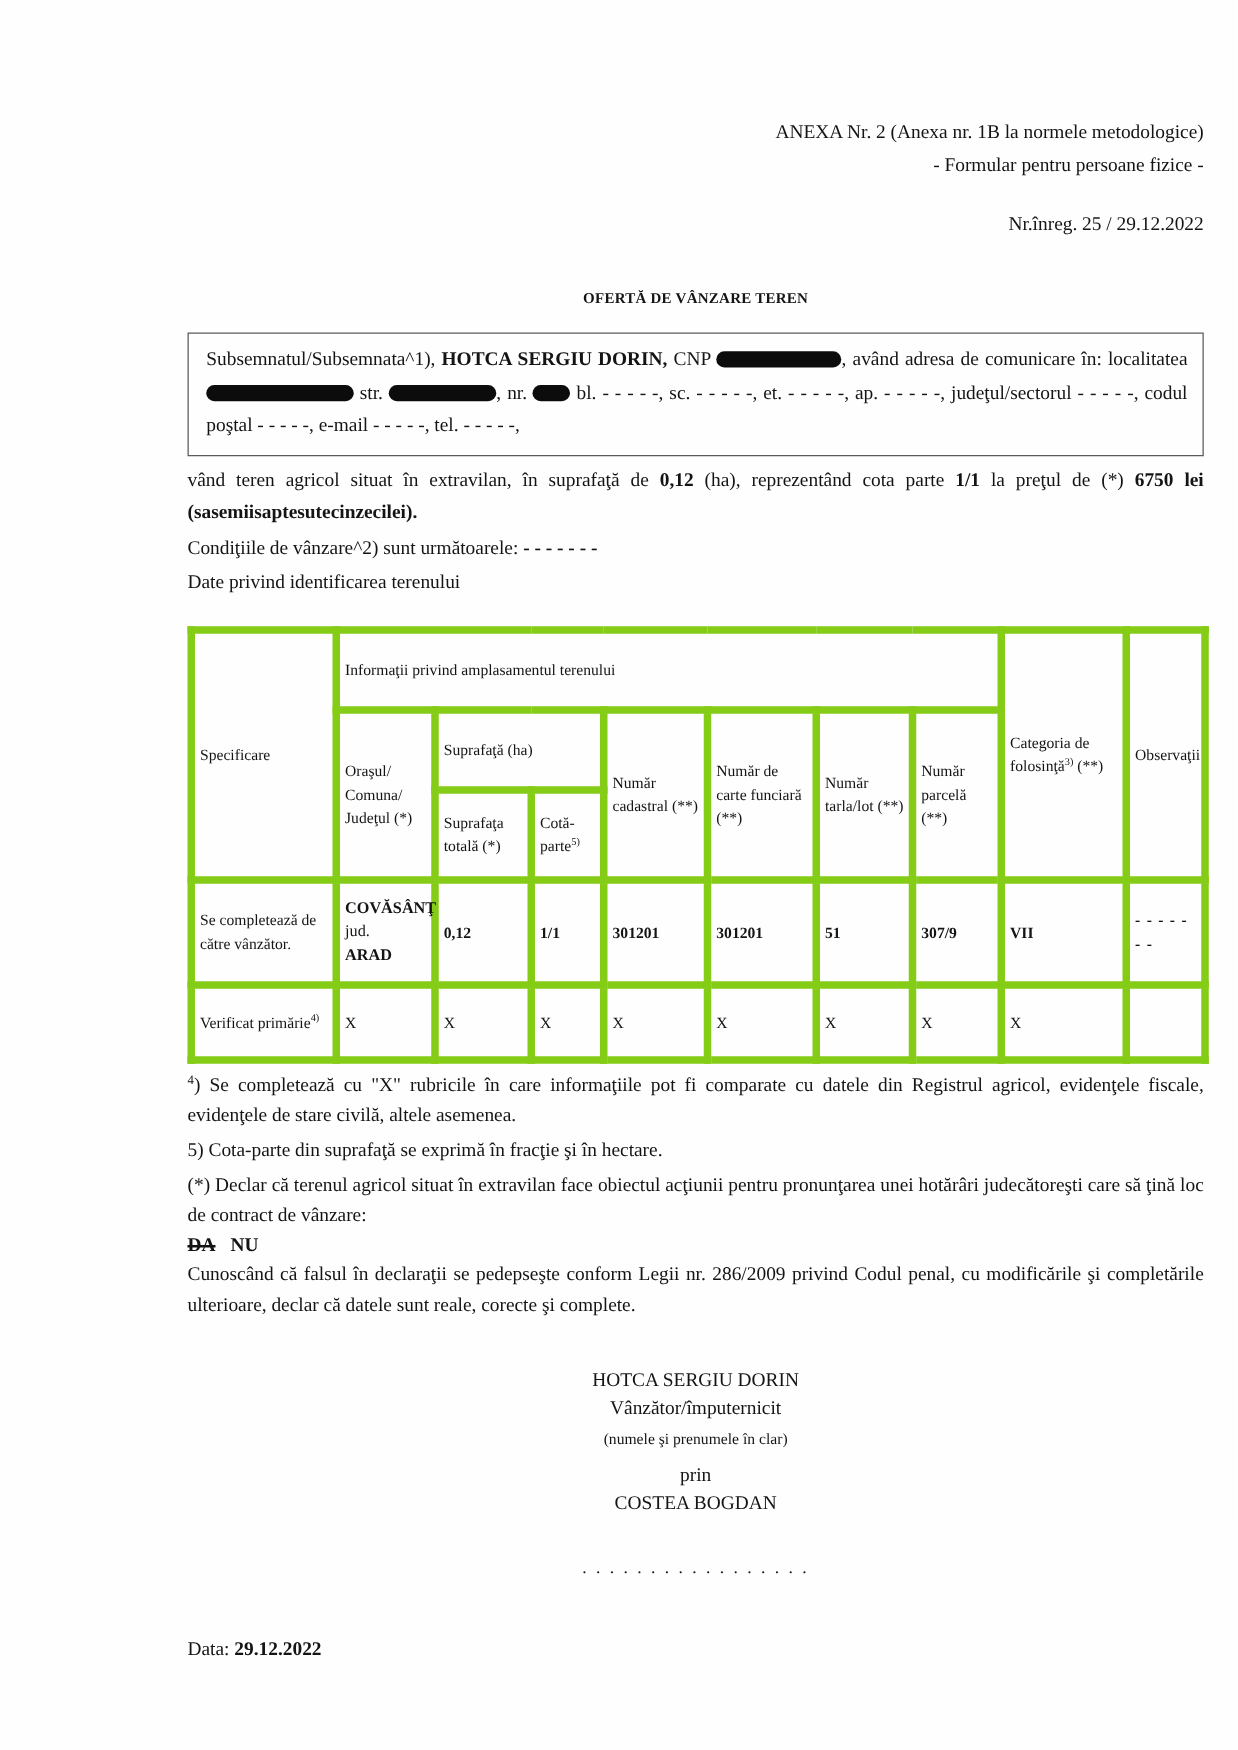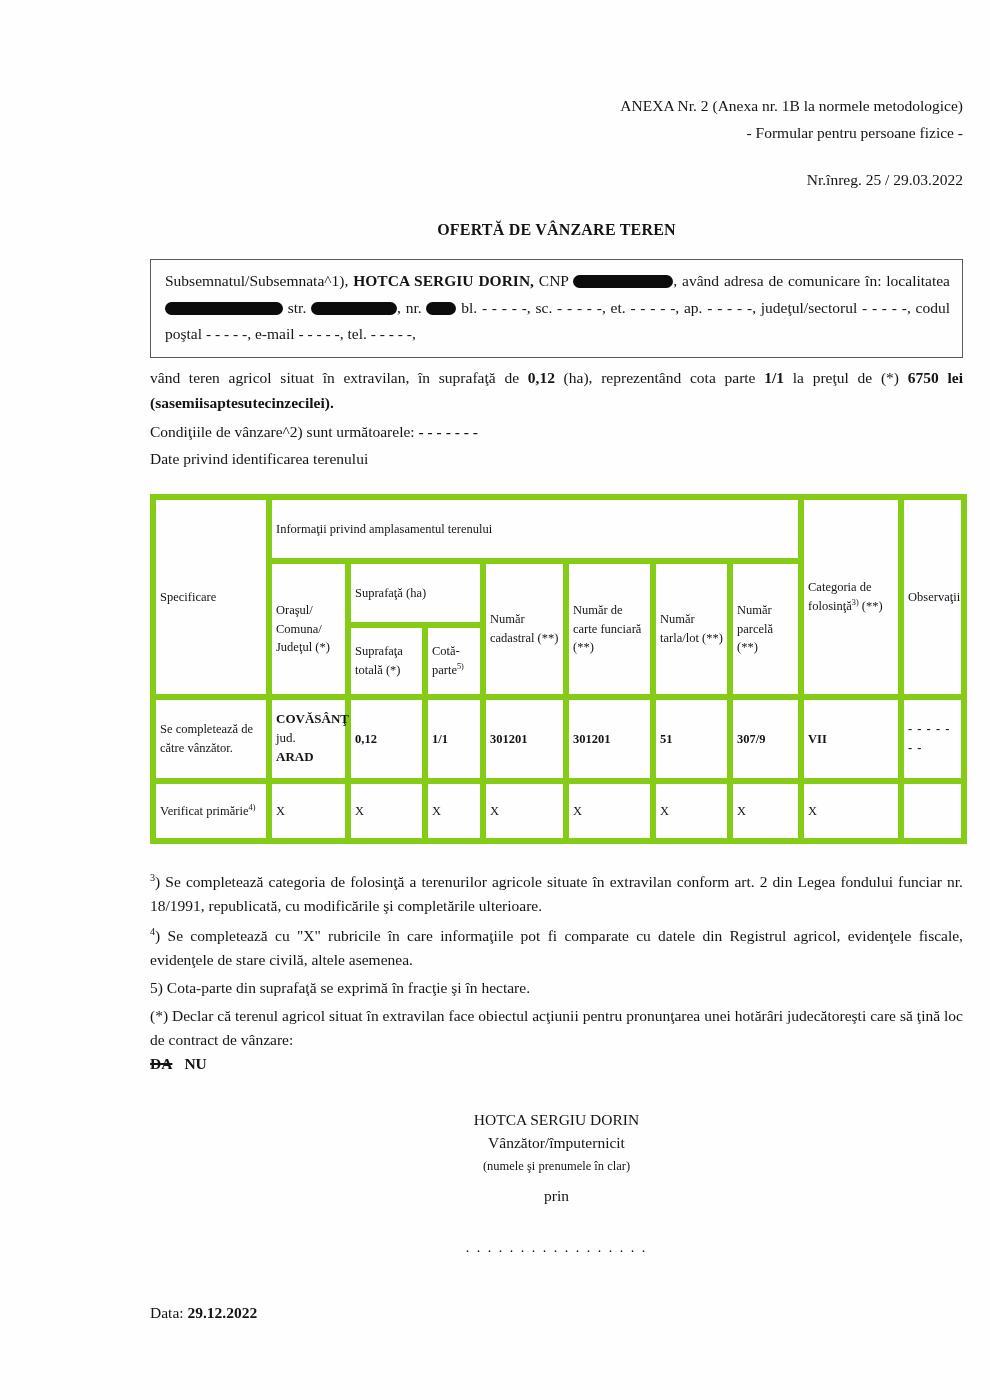--- a/index.html
+++ b/index.html
@@ -10,21 +10,21 @@
   }
   .content { position:absolute; left:150px; right:27px; top:0; }
   p { margin:0; }
   .b { font-weight:bold; }
   .strike { text-decoration:line-through; text-decoration-thickness:2px; }
   .sup { vertical-align:super; font-size:0.66em; line-height:0; }
   .just { text-align:justify; }
   .para { font-size:15.5px; line-height:1.6; }
   .hdr { margin-top:92px; text-align:right; font-size:15.5px; line-height:1.75; }
   .reg { margin-top:20px; }
-  .title { margin-top:28px; text-align:center; font-weight:bold; font-size:16px; letter-spacing:0.2px; }
+  .title { margin-top:38px; text-align:center; font-weight:bold; font-size:12px; letter-spacing:0.2px; }
   .box { margin-top:20px; border:1px solid #5a5a5a; padding:8px 12px 10px 14px; }
   .boxp { font-size:15.5px; line-height:1.7; text-align:justify; }
   .redaction { display:inline-block; height:13px; background:#0c0c0c; border-radius:7px; vertical-align:-2px; }
   .red-cnp { width:100px; } .red-loc { width:118px; } .red-str { width:86px; } .red-nr { width:30px; }
   .mt2 { margin-top:2px; } .mt4 { margin-top:4px; } .mt6 { margin-top:6px; }
   .mt8 { margin-top:8px; } .mt10 { margin-top:10px; } .mt26 { margin-top:26px; }
   table.land { margin-top:22px; width:100%; border-collapse:collapse; table-layout:fixed; }
   table.land td { border:6px solid #84cc16; vertical-align:middle; padding:3px 4px; font-size:12.5px; line-height:1.45;margin-top:40px; }
   tr.h1 td { height:52px; }
   tr.h2 td { height:52px; }
@@ -46,21 +46,21 @@
 </style>
 </head>
 <body>
 
 <div class="page">
   <div class="content">
 
     <div class="hdr">
       <div>ANEXA Nr. 2 (Anexa nr. 1B la normele metodologice)</div>
       <div>- Formular pentru persoane fizice -</div>
-      <div class="reg">Nr.înreg. 25 / 29.03.2022</div>
+      <div class="reg">Nr.înreg. 25 / 29.12.2022</div>
     </div>
 
     <div class="title">OFERTĂ DE VÂNZARE TEREN</div>
 
     <div class="box">
       <p class="boxp"><span>Subsemnatul/Subsemnata^1), </span><span class="b">HOTCA SERGIU DORIN,</span><span> CNP </span><span class="redaction red-cnp"></span><span>, având adresa de comunicare în: localitatea </span><span class="redaction red-loc"></span><span> str. </span><span class="redaction red-str"></span><span>, nr. </span><span class="redaction red-nr"></span><span> bl. - - - - -, sc. - - - - -, et. - - - - -, ap. - - - - -, judeţul/sectorul - - - - -, codul poştal - - - - -, e-mail - - - - -, tel. - - - - -,</span></p>
     </div>
 
     <p class="para just mt8"><span>vând teren agricol situat în extravilan, în suprafaţă de </span><span class="b">0,12</span><span> (ha), reprezentând cota parte </span><span class="b">1/1</span><span> la preţul de (*) </span><span class="b">6750 lei</span><span> </span><span class="b">(sasemiisaptesutecinzecilei).</span></p>
     <p class="para mt4"><span>Condiţiile de vânzare^2) sunt următoarele: </span><span class="b">- - - - - - -</span></p>
@@ -129,33 +129,34 @@
         <td class="c-x">X</td>
         <td class="c-x">X</td>
         <td class="c-x">X</td>
         <td class="c-x">X</td>
         <td class="c-x">X</td>
         <td class="c-x"></td>
       </tr>
     </tbody>
       </table>
 
-    <p class="para just mt26 fn"><span class="sup">3</span><span>) Se completează categoria de folosinţă a terenurilor agricole situate în extravilan conform art. 2 din Legea fondului funciar nr. 18/1991, republicată, cu modificările şi completările ulterioare.</span></p>
     <p class="para just mt6 fn"><span class="sup">4</span><span>) Se completează cu "X" rubricile în care informaţiile pot fi comparate cu datele din Registrul agricol, evidenţele fiscale, evidenţele de stare civilă, altele asemenea.</span></p>
     <p class="para mt4 fn">5) Cota-parte din suprafaţă se exprimă în fracţie şi în hectare.</p>
     <p class="para just mt4">(*) Declar că terenul agricol situat în extravilan face obiectul acţiunii pentru pronunţarea unei hotărâri judecătoreşti care să ţină loc de contract de vânzare:</p>
     <p class="danu">
       <span class="b strike">DA</span><span class="b">NU</span>
     </p>
+    <p class="para just mt2">Cunoscând că falsul în declaraţii se pedepseşte conform Legii nr. 286/2009 privind Codul penal, cu modificările şi completările ulterioare, declar că datele sunt reale, corecte şi complete.</p>
 
     <div class="sig">
       <div>HOTCA SERGIU DORIN</div>
       <div>Vânzător/împuternicit</div>
       <div class="note">(numele şi prenumele în clar)</div>
       <div class="mt10">prin</div>
+      <div>COSTEA BOGDAN</div>
       <div class="dots">. . . . . . . . . . . . . . . . .</div>
     </div>
 
     <p class="footer-date">
       <span>Data: </span><span class="b">29.12.2022</span>
     </p>
 
   </div>
 </div>
 

